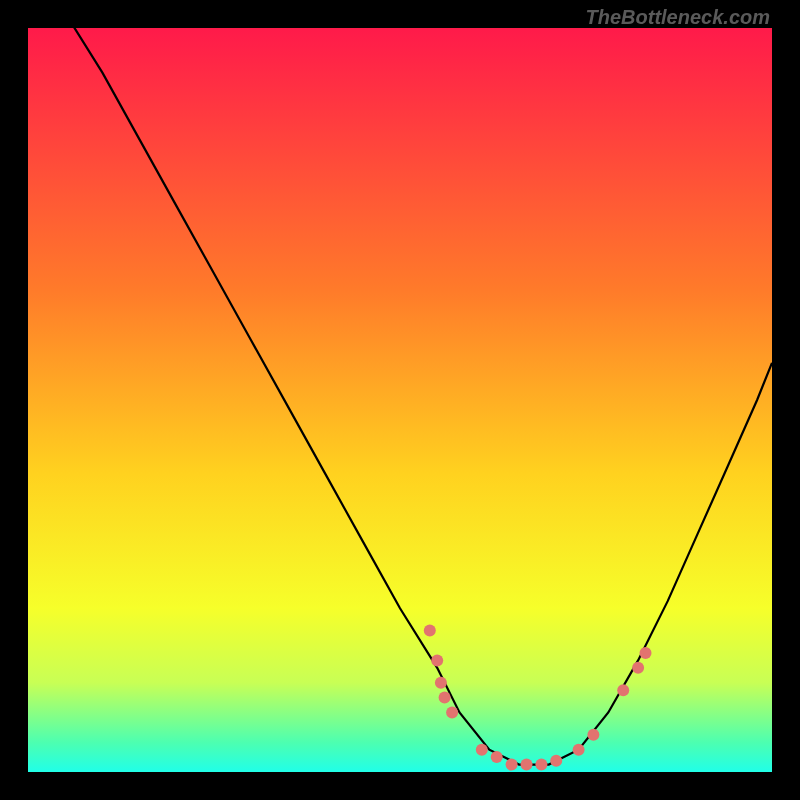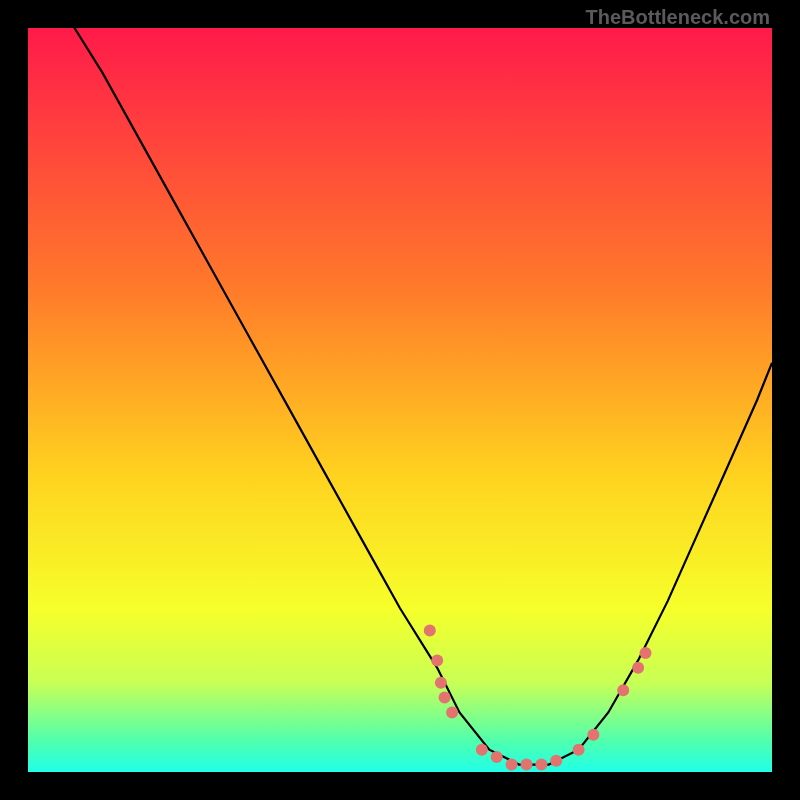--- a/index.html
+++ b/index.html
@@ -27,20 +27,21 @@
     height: 100%;
   }
   .watermark {
     position: absolute;
     top: 6px;
     right: 30px;
     color: #5a5a5a;
     font-size: 20px;
     font-weight: bold;
     z-index: 10;
+    font-style: italic;
   }
   svg.curve-layer {
     position: absolute;
     top: 0;
     left: 0;
     width: 100%;
     height: 100%;
     z-index: 5;
   }
   .dot {

